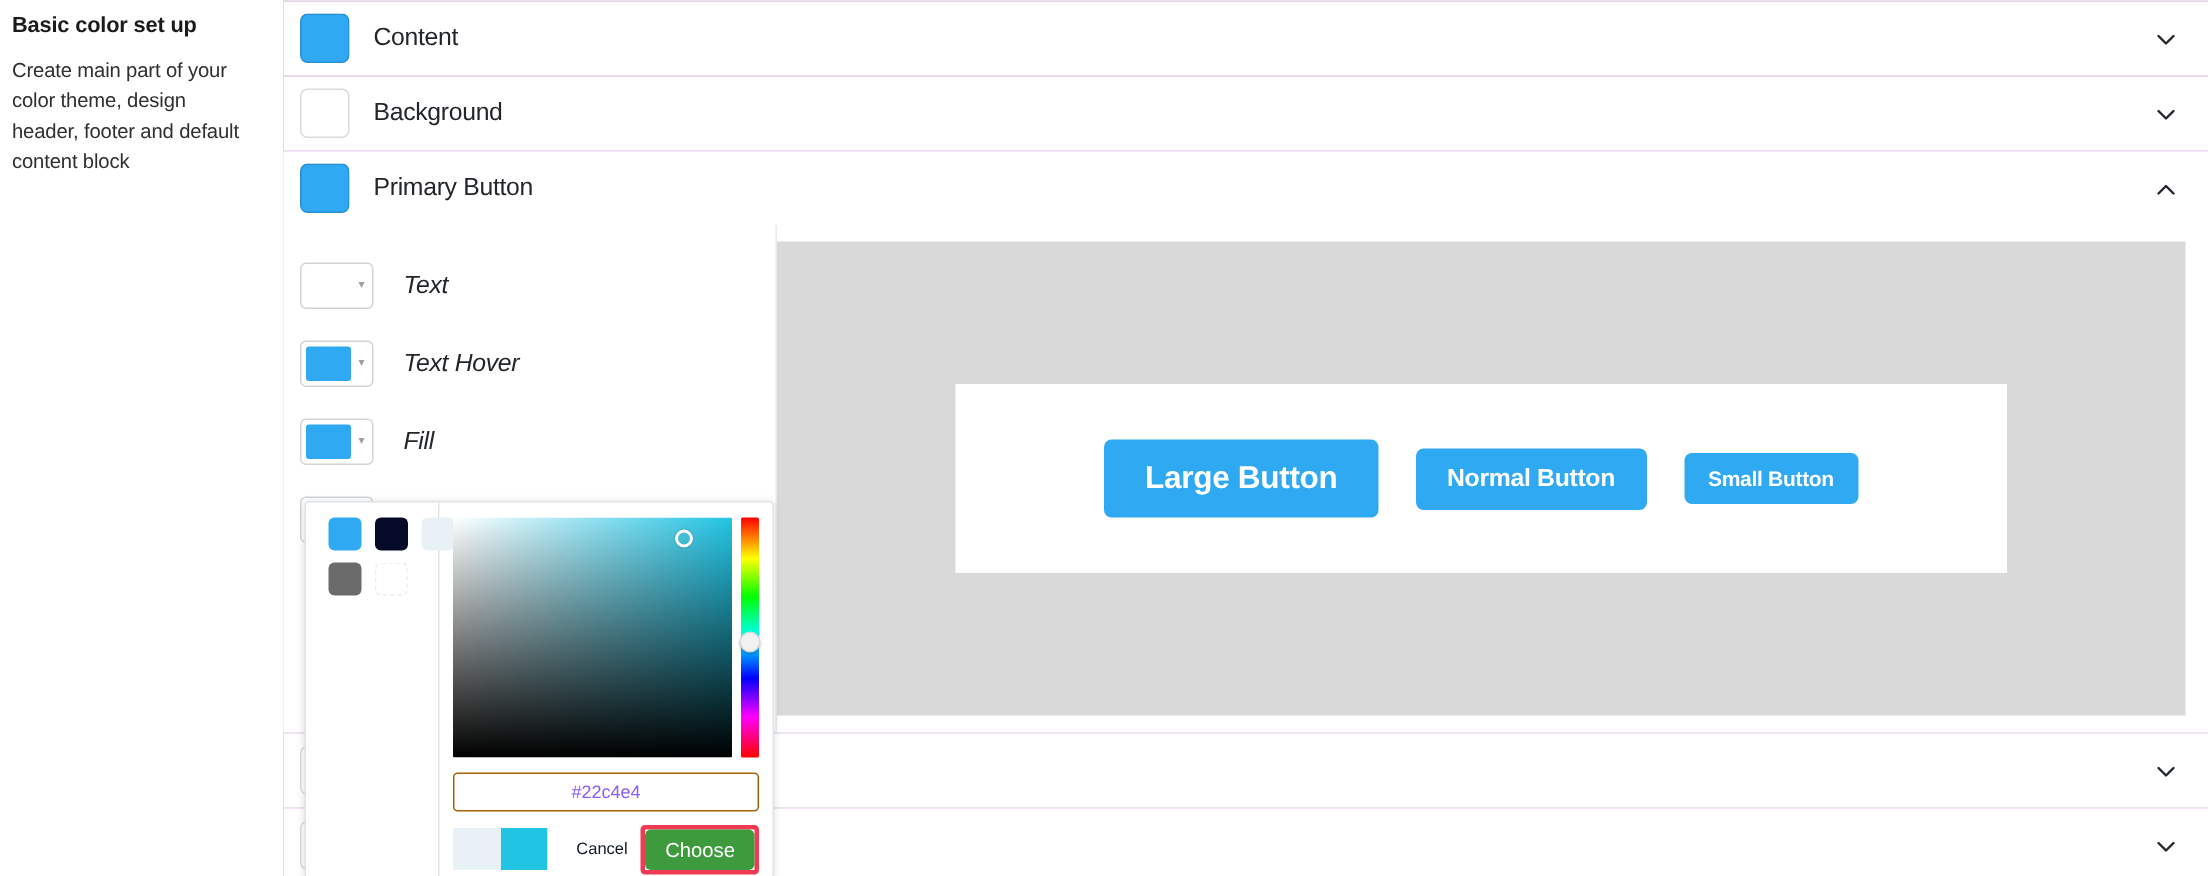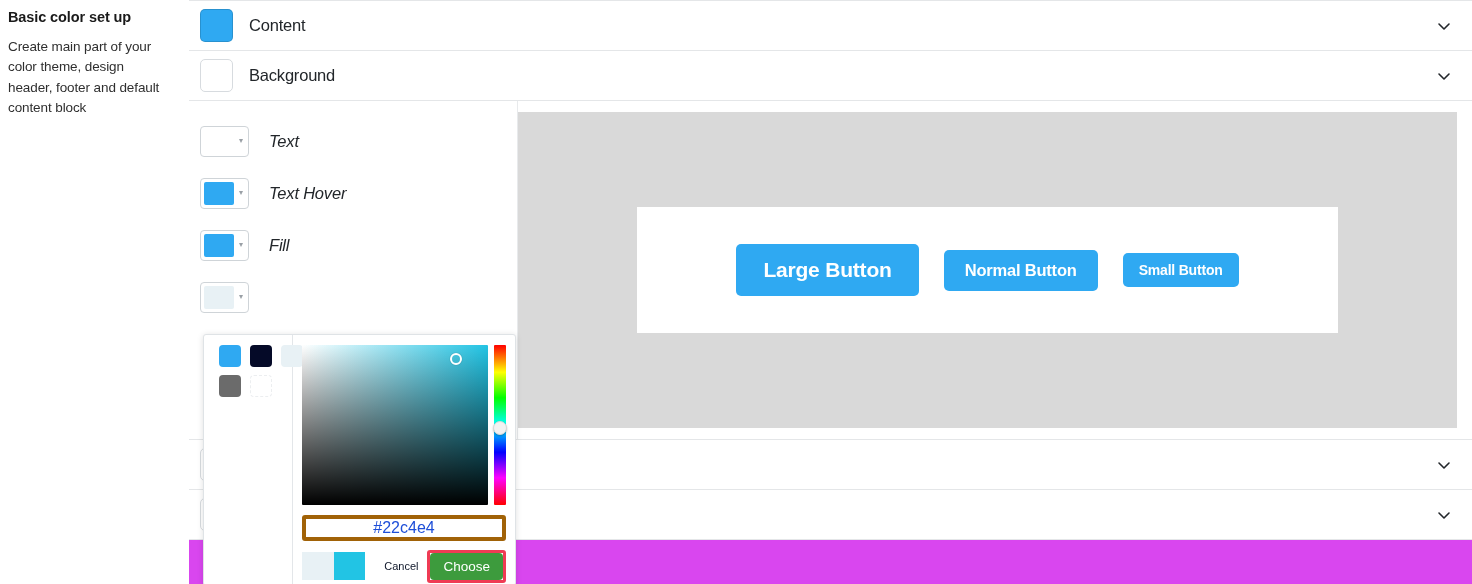--- a/index.html
+++ b/index.html
@@ -280,26 +280,26 @@
     border: 1px solid #d8d8d8;
     border-radius: 50%;
     transform: translate(-50%, -50%);
     box-shadow: 0 1px 2px rgba(0,0,0,.25);
   }
   .hex-input {
     display: block;
     width: 100%;
     margin-top: 10px;
     height: 26px;
-    border: 4px solid #a16207;
+    border: 1px solid #a16207;
     border-radius: 3px;
     text-align: center;
     font-family: "Liberation Sans", sans-serif;
-    font-size: 16px;
-    color: #1d4ed8;
+    font-size: 12px;
+    color: #8b5cf6;
     background: #ffffff;
     outline: none;
   }
   .picker-footer {
     display: flex;
     align-items: center;
     margin-top: 10px;
     height: 30px;
   }
   .compare {
@@ -368,20 +368,29 @@
         <span class="acc-label">Background</span>
         <span class="chev">
           <svg viewBox="0 0 16 16" width="16" height="16" fill="none" stroke="currentColor" stroke-width="1.6" stroke-linecap="round" stroke-linejoin="round">
               <polyline points="3,6 8,11 13,6"></polyline>
             </svg>
         </span>
       </div>
     </div>
 
     <div class="acc-item">
+      <div class="acc-header">
+        <span class="acc-swatch" style="background:#2fa9f2"></span>
+        <span class="acc-label">Primary Button</span>
+        <span class="chev">
+          <svg viewBox="0 0 16 16" width="16" height="16" fill="none" stroke="currentColor" stroke-width="1.6" stroke-linecap="round" stroke-linejoin="round">
+              <polyline points="3,11 8,6 13,11"></polyline>
+            </svg>
+        </span>
+      </div>
 
       <div class="acc-body">
 
         <div class="sub-list">
 
           <div class="sub-row">
             <span class="sub-box">
               <span class="sub-box-color" style="background:#ffffff"></span>
               <span class="sub-box-caret">▾</span>
             </span>

